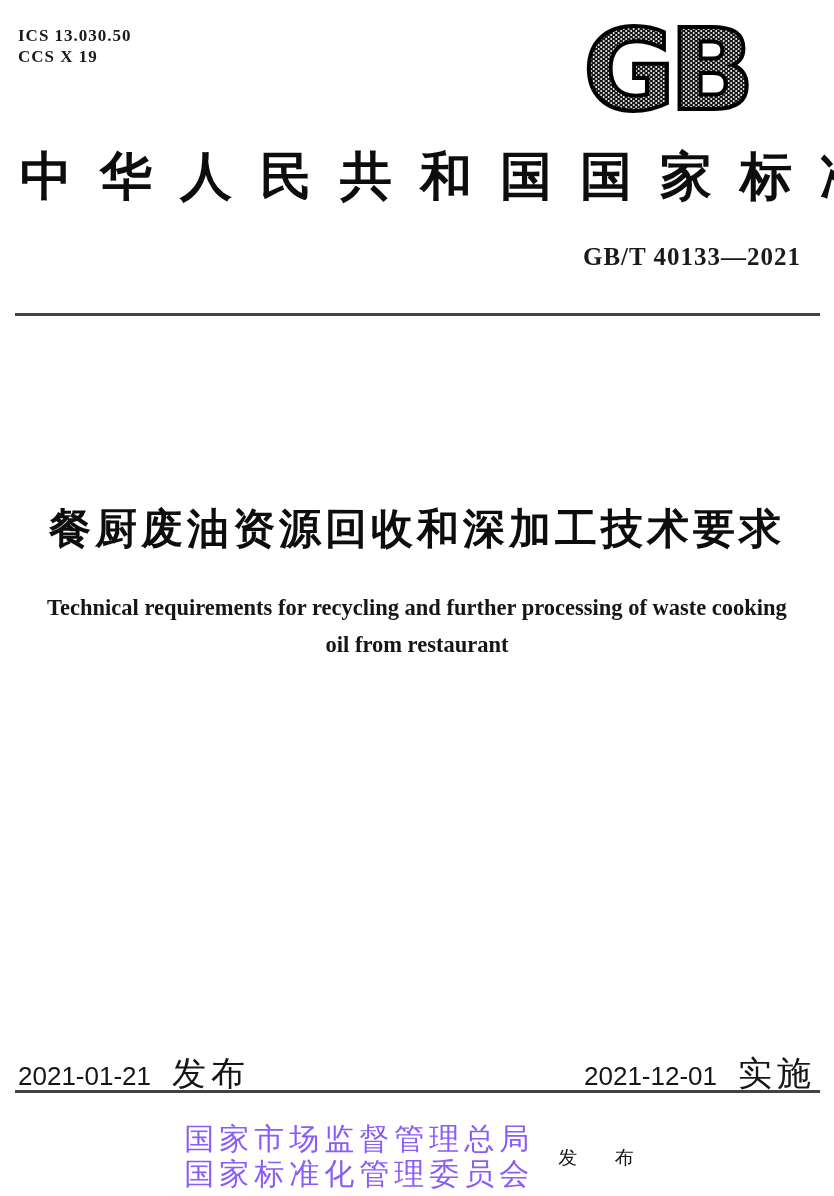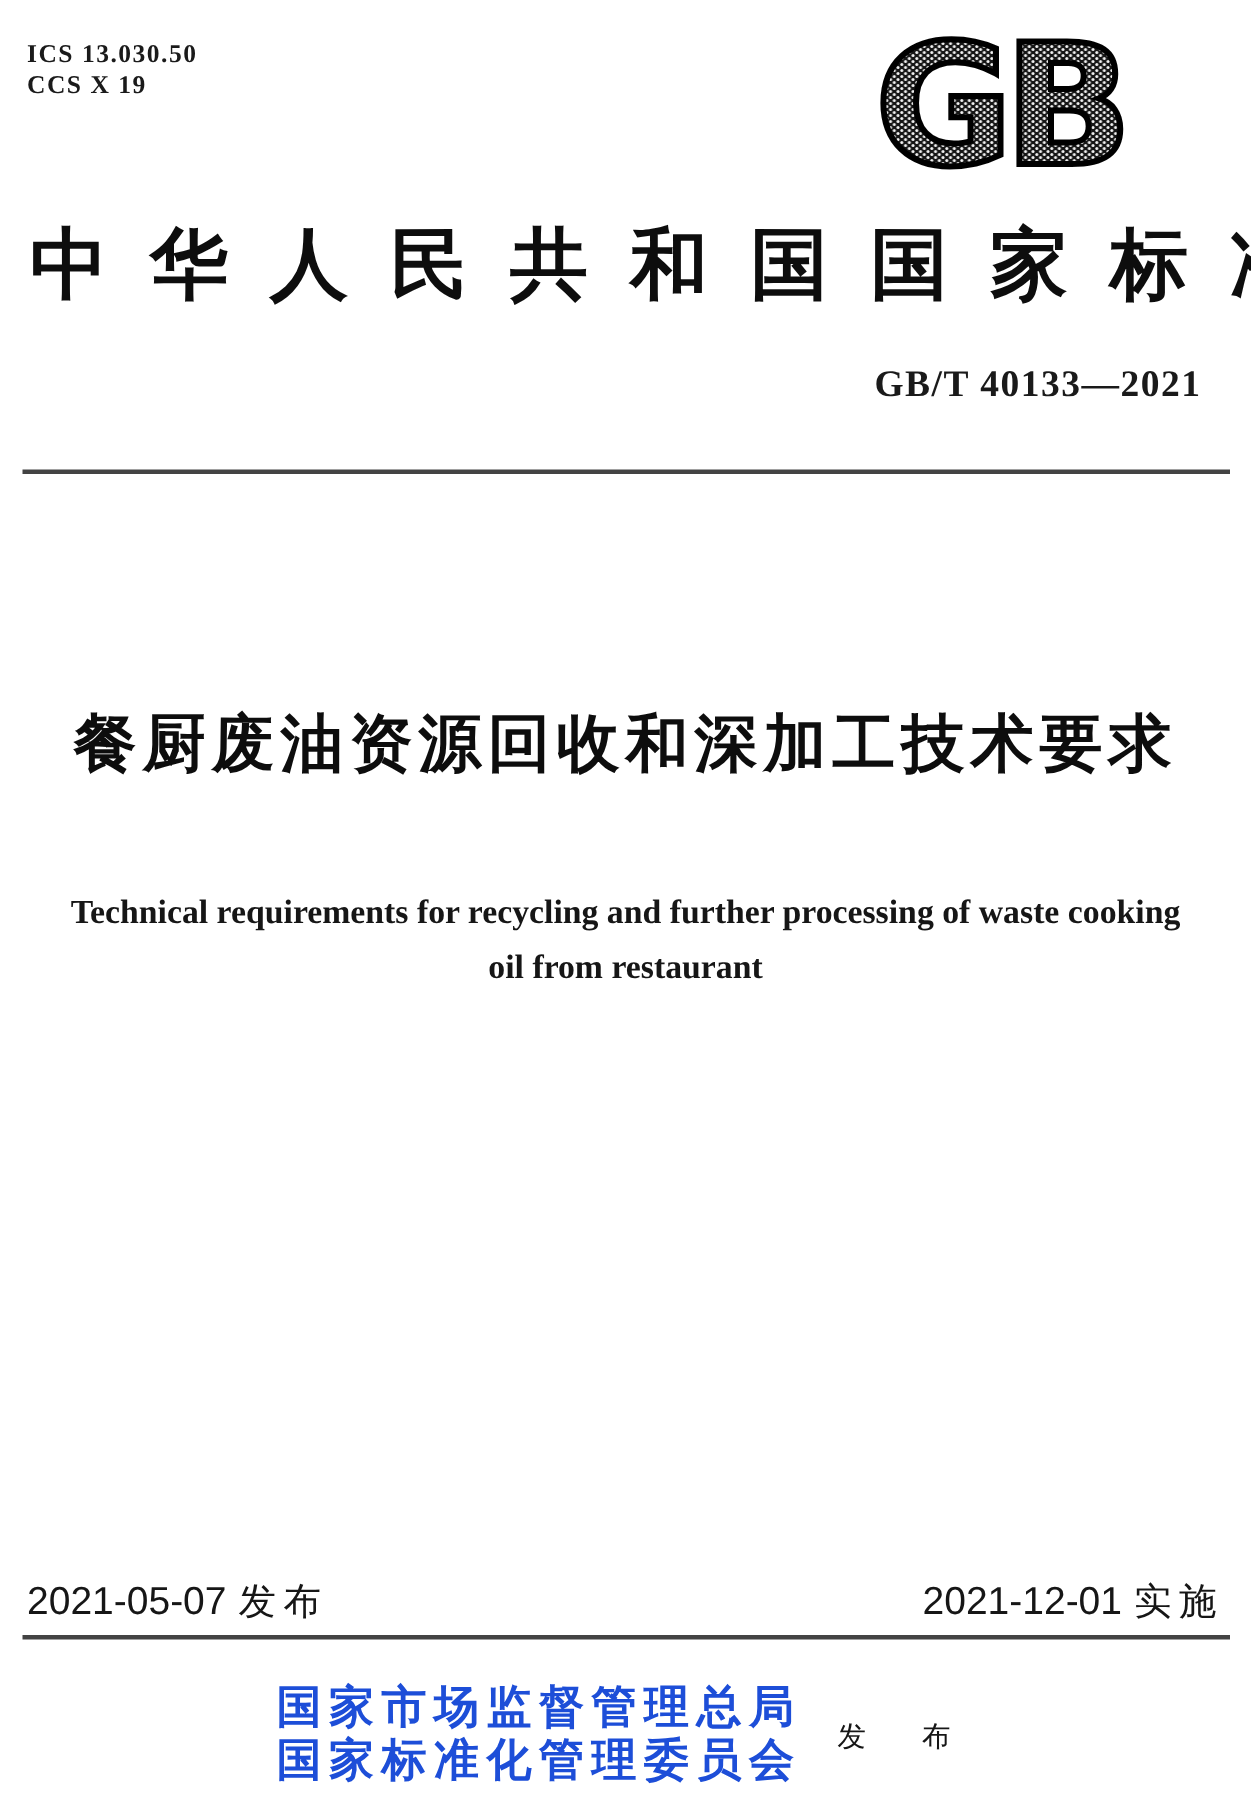--- a/index.html
+++ b/index.html
@@ -71,21 +71,21 @@
     right: 14px;
     height: 3px;
     background: #434343;
   }
   .rule-top { top: 313px; }
   .rule-bottom { top: 1090px; }
 
   
   .title-cn {
     position: absolute;
-    top: 468px;
+    top: 501px;
     left: 0;
     width: 100%;
     text-align: center;
     font-family: "Liberation Sans", "DejaVu Sans", sans-serif;
     font-weight: bold;
     font-size: 42px;
     letter-spacing: 4px;
     color: #0d0d0d;
   }
 
@@ -110,41 +110,41 @@
     left: 18px;
     right: 18px;
     display: flex;
     justify-content: space-between;
     align-items: baseline;
     font-family: "Liberation Sans", "DejaVu Sans", sans-serif;
     font-size: 26px;
     color: #161616;
   }
   .date-item { white-space: nowrap; }
-  .date-item .cjk { font-size: 25px; margin-left: 8px; letter-spacing: 5px; }
+  .date-item .cjk { font-size: 34px; margin-left: 21px; letter-spacing: 5px; }
 
   
   .publisher-row {
     position: absolute;
     top: 1121px;
     left: 0;
     width: 100%;
     display: flex;
     justify-content: center;
     align-items: center;
     gap: 24px;
   }
   .publisher-names {
     font-family: "Liberation Serif", "DejaVu Serif", serif;
-    font-weight: bold;
+    font-weight: normal;
     font-size: 30px;
     line-height: 35px;
     letter-spacing: 5px;
     text-align: right;
-    color: #1d4ed8;
+    color: #8b5cf6;
     white-space: nowrap;
   }
   .publish-label {
     font-family: "Liberation Sans", "DejaVu Sans", sans-serif;
     font-size: 19px;
     letter-spacing: 16px;
     color: #161616;
     white-space: nowrap;
     padding-top: 4px;
   }
@@ -175,21 +175,21 @@
   <div class="std-number">GB/T 40133—2021</div>
 
   <div class="rule rule-top"></div>
 
   <div class="title-cn">餐厨废油资源回收和深加工技术要求</div>
 
   <div class="title-en">Technical requirements for recycling and further processing of waste cooking oil from restaurant</div>
 
   <div class="date-row">
     <div class="date-item">
-      <span>2021-05-07</span><span class="cjk">发布</span>
+      <span>2021-01-21</span><span class="cjk">发布</span>
     </div>
     <div class="date-item">
       <span>2021-12-01</span><span class="cjk">实施</span>
     </div>
   </div>
 
   <div class="rule rule-bottom"></div>
 
   <div class="publisher-row">
     <div class="publisher-names">

